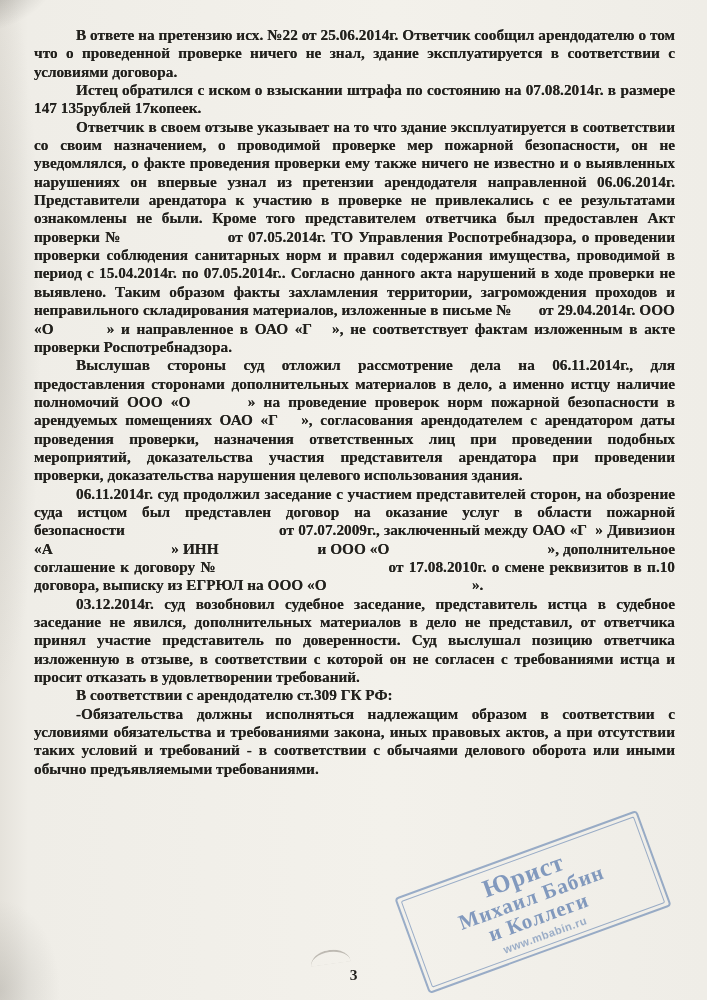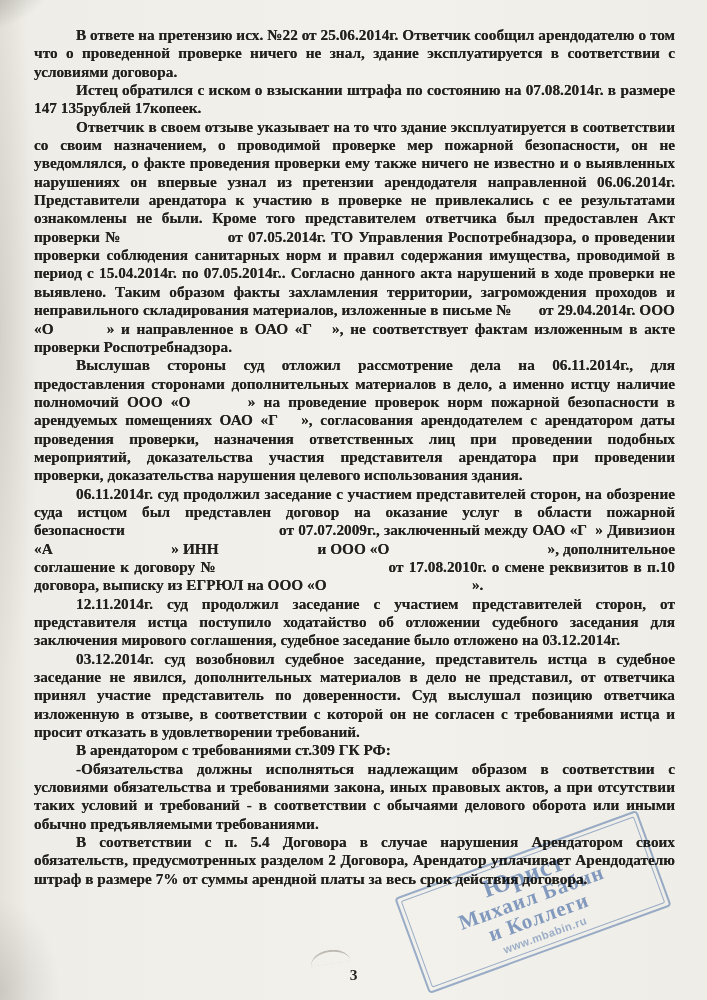--- a/index.html
+++ b/index.html
@@ -58,25 +58,23 @@
 
 <div class="scan-page">
 
   <div class="text-block">
 
   <p>В ответе на претензию исх. №22 от 25.06.2014г. Ответчик сообщил арендодателю о том что о проведенной проверке ничего не знал, здание эксплуатируется в соответствии с условиями договора.</p>
       <p>Истец обратился с иском о взыскании штрафа по состоянию на 07.08.2014г. в размере 147 135рублей 17копеек.</p>
       <p>Ответчик в своем отзыве указывает на то что здание эксплуатируется в соответствии со своим назначением, о проводимой проверке мер пожарной безопасности, он не уведомлялся, о факте проведения проверки ему также ничего не известно и о выявленных нарушениях он впервые узнал из претензии арендодателя направленной 06.06.2014г. Представители арендатора к участию в проверке не привлекались с ее результатами ознакомлены не были. Кроме того представителем ответчика был предоставлен Акт проверки №&nbsp;&nbsp;&nbsp;&nbsp;&nbsp;&nbsp;&nbsp;&nbsp;&nbsp;&nbsp;&nbsp;&nbsp;&nbsp;&nbsp;&nbsp;&nbsp;&nbsp;&nbsp;&nbsp; от 07.05.2014г. ТО Управления Роспотребнадзора, о проведении проверки соблюдения санитарных норм и правил  содержания имущества, проводимой в период с 15.04.2014г. по 07.05.2014г.. Согласно данного акта нарушений  в ходе проверки не выявлено. Таким образом факты захламления территории, загромождения проходов и неправильного складирования материалов, изложенные в письме №&nbsp;&nbsp;&nbsp;&nbsp;&nbsp;&nbsp; от 29.04.2014г. ООО «О&nbsp;&nbsp;&nbsp;&nbsp;&nbsp;&nbsp;&nbsp;&nbsp;» и направленное в ОАО «Г&nbsp;&nbsp;&nbsp;», не соответствует фактам изложенным в акте проверки Роспотребнадзора.</p>
       <p>Выслушав стороны суд отложил рассмотрение дела на 06.11.2014г., для предоставления сторонами дополнительных материалов в дело, а именно истцу наличие полномочий ООО «О&nbsp;&nbsp;&nbsp;&nbsp;&nbsp;&nbsp;&nbsp;» на проведение проверок норм пожарной безопасности в арендуемых помещениях ОАО «Г&nbsp;&nbsp;&nbsp;», согласования арендодателем с арендатором даты проведения проверки, назначения ответственных лиц при проведении подобных мероприятий, доказательства участия представителя арендатора при проведении проверки, доказательства нарушения целевого использования здания.</p>
       <p>06.11.2014г. суд продолжил заседание с участием представителей сторон, на обозрение суда истцом был представлен договор на оказание услуг в области пожарной безопасности&nbsp;&nbsp;&nbsp;&nbsp;&nbsp;&nbsp;&nbsp;&nbsp;&nbsp;&nbsp;&nbsp;&nbsp;&nbsp;&nbsp;&nbsp;&nbsp;&nbsp;&nbsp;&nbsp;&nbsp;&nbsp;&nbsp;&nbsp;&nbsp;&nbsp;&nbsp;&nbsp;&nbsp;&nbsp;&nbsp;&nbsp;&nbsp;&nbsp;&nbsp;&nbsp;&nbsp; от 07.07.2009г., заключенный между ОАО «Г&nbsp;&nbsp;» Дивизион «А&nbsp;&nbsp;&nbsp;&nbsp;&nbsp;&nbsp;&nbsp;&nbsp;&nbsp;&nbsp;&nbsp;&nbsp;&nbsp;&nbsp;&nbsp;&nbsp;&nbsp;&nbsp;&nbsp;&nbsp;&nbsp;&nbsp;&nbsp;&nbsp;&nbsp;&nbsp;&nbsp;&nbsp;&nbsp;&nbsp;» ИНН&nbsp;&nbsp;&nbsp;&nbsp;&nbsp;&nbsp;&nbsp;&nbsp;&nbsp;&nbsp;&nbsp;&nbsp;&nbsp;&nbsp;&nbsp;&nbsp;&nbsp;&nbsp;&nbsp;&nbsp;&nbsp;&nbsp;&nbsp;&nbsp; и ООО «О&nbsp;&nbsp;&nbsp;&nbsp;&nbsp;&nbsp;&nbsp;&nbsp;&nbsp;&nbsp;&nbsp;&nbsp;&nbsp;&nbsp;&nbsp;&nbsp;&nbsp;&nbsp;&nbsp;&nbsp;&nbsp;&nbsp;&nbsp;&nbsp;&nbsp;&nbsp;&nbsp;&nbsp;&nbsp;&nbsp;&nbsp;&nbsp;&nbsp;&nbsp;&nbsp;&nbsp;&nbsp;&nbsp;&nbsp;&nbsp;», дополнительное соглашение к договору №&nbsp;&nbsp;&nbsp;&nbsp;&nbsp;&nbsp;&nbsp;&nbsp;&nbsp;&nbsp;&nbsp;&nbsp;&nbsp;&nbsp;&nbsp;&nbsp;&nbsp;&nbsp;&nbsp;&nbsp;&nbsp;&nbsp;&nbsp;&nbsp;&nbsp;&nbsp;&nbsp;&nbsp;&nbsp;&nbsp;&nbsp;&nbsp; от 17.08.2010г. о смене реквизитов в п.10 договора, выписку из ЕГРЮЛ на ООО «О&nbsp;&nbsp;&nbsp;&nbsp;&nbsp;&nbsp;&nbsp;&nbsp;&nbsp;&nbsp;&nbsp;&nbsp;&nbsp;&nbsp;&nbsp;&nbsp;&nbsp;&nbsp;&nbsp;&nbsp;&nbsp;&nbsp;&nbsp;&nbsp;&nbsp;&nbsp;&nbsp;&nbsp;&nbsp;&nbsp;&nbsp;&nbsp;&nbsp;&nbsp;&nbsp;&nbsp;&nbsp;&nbsp;».</p>
-      <p>12.11.2014г. суд продолжил заседание с участием представителей сторон, от представителя истца поступило ходатайство об отложении судебного заседания для заключения мирового соглашения, судебное заседание было отложено на 03.12.2014г.</p>
       <p>03.12.2014г. суд возобновил судебное заседание, представитель истца в судебное заседание не явился, дополнительных материалов в дело не представил, от ответчика принял участие представитель по доверенности. Суд выслушал позицию ответчика изложенную в отзыве, в соответствии с которой он не согласен с требованиями истца и просит отказать в удовлетворении требований.</p>
-      <p>В арендатором с требованиями ст.309 ГК РФ:</p>
+      <p>В соответствии с арендодателю ст.309 ГК РФ:</p>
       <p>-Обязательства должны исполняться надлежащим образом в соответствии с условиями обязательства и требованиями закона, иных правовых актов, а при отсутствии таких условий и требований - в соответствии с обычаями делового оборота или иными обычно предъявляемыми требованиями.</p>
-      <p>В соответствии с п. 5.4 Договора в случае нарушения Арендатором своих обязательств, предусмотренных разделом 2 Договора, Арендатор уплачивает Арендодателю штраф в размере 7% от суммы арендной платы за весь срок действия договора.</p>
     </div>
 
   <div class="pencil-mark"></div>
 
   <div class="page-number">3</div>
 
   <div class="stamp">
     <div class="stamp-inner">
       <div class="stamp-line1">Юрист</div>
       <div class="stamp-line2">Михаил Бабин</div>

